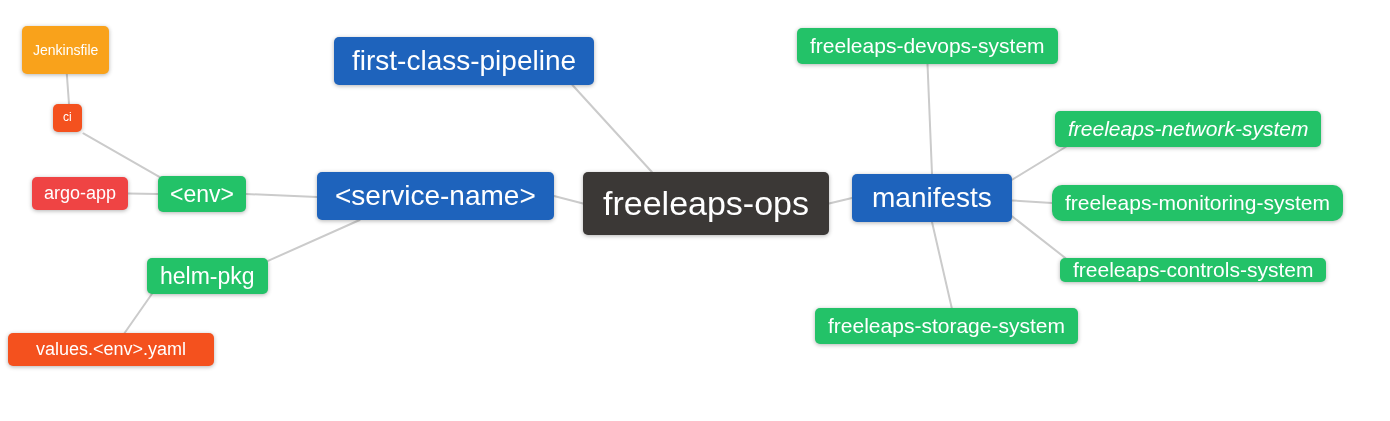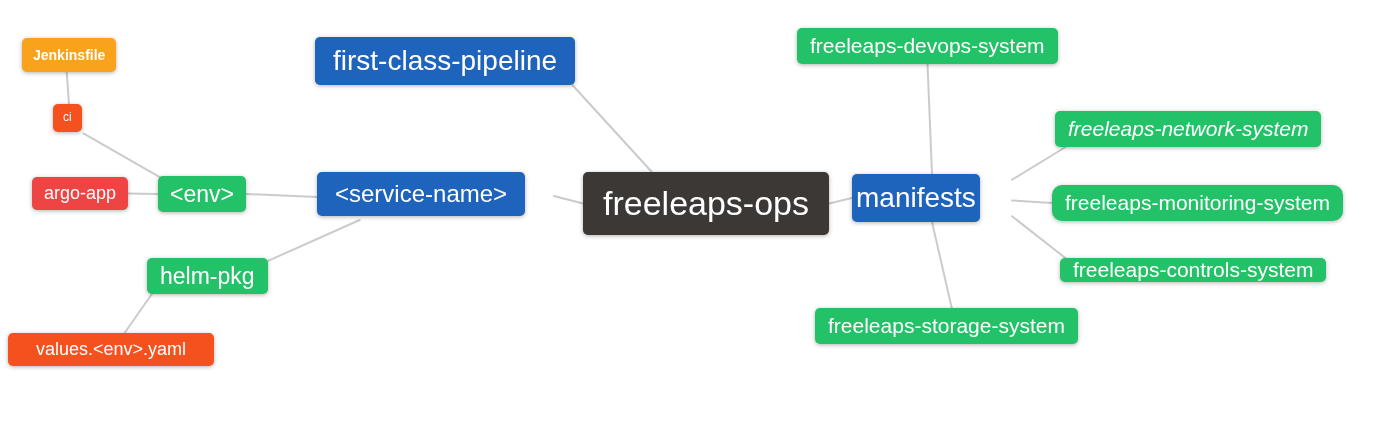--- a/index.html
+++ b/index.html
@@ -49,28 +49,28 @@
       <line x1="151.84" y1="294" x2="124.58000000000001" y2="333" stroke="#CBCBCB" stroke-width="2" stroke-linecap="round"></line>
       <line x1="572.4" y1="85" x2="651.88" y2="172" stroke="#CBCBCB" stroke-width="2" stroke-linecap="round"></line>
       <line x1="829" y1="203.5" x2="852" y2="198" stroke="#CBCBCB" stroke-width="2" stroke-linecap="round"></line>
       <line x1="932" y1="174" x2="927.5" y2="64" stroke="#CBCBCB" stroke-width="2" stroke-linecap="round"></line>
       <line x1="1012" y1="179.76" x2="1065.64" y2="147" stroke="#CBCBCB" stroke-width="2" stroke-linecap="round"></line>
       <line x1="1012" y1="200.4" x2="1052" y2="203" stroke="#CBCBCB" stroke-width="2" stroke-linecap="round"></line>
       <line x1="1012" y1="216.24" x2="1065.32" y2="258" stroke="#CBCBCB" stroke-width="2" stroke-linecap="round"></line>
       <line x1="932" y1="222" x2="951.76" y2="308" stroke="#CBCBCB" stroke-width="2" stroke-linecap="round"></line>
     </svg>
 
-<div class="node" style="left: 22px; top: 38px; font-size: 14px; padding: 9px 11px; background: rgb(249, 162, 27); font-weight: bold;">Jenkinsfile</div>
+<div class="node" style="left: 22px; top: 26px; font-size: 14px; padding: 16px 11px; background: rgb(249, 162, 27);">Jenkinsfile</div>
     <div class="node" style="left: 53px; top: 104px; font-size: 12px; padding: 7px 10px; background: rgb(244, 81, 30);">ci</div>
     <div class="node" style="left: 32px; top: 177px; font-size: 18px; padding: 6px 12px; background: #ef4444;">argo-app</div>
     <div class="node" style="left: 158px; top: 176px; font-size: 23px; padding: 5px 12px; background: rgb(35, 194, 104);">&lt;env&gt;</div>
-    <div class="node" style="left: 317px; top: 172px; font-size: 24px; padding: 8px 18px; background: rgb(30, 99, 188);">&lt;service-name&gt;</div>
-    <div class="node" style="left: 315px; top: 37px; font-size: 28px; padding: 8px 18px; background: rgb(30, 99, 188);">first-class-pipeline</div>
+    <div class="node" style="left: 317px; top: 172px; font-size: 28px; padding: 8px 18px; background: rgb(30, 99, 188);">&lt;service-name&gt;</div>
+    <div class="node" style="left: 334px; top: 37px; font-size: 28px; padding: 8px 18px; background: rgb(30, 99, 188);">first-class-pipeline</div>
     <div class="node" style="left: 583px; top: 172px; font-size: 34px; padding: 12px 20px; background: rgb(59, 56, 54);">freeleaps-ops</div>
-    <div class="node" style="left: 852px; top: 174px; font-size: 28px; padding: 8px 4px; background: rgb(30, 99, 188);">manifests</div>
+    <div class="node" style="left: 852px; top: 174px; font-size: 28px; padding: 8px 20px; background: rgb(30, 99, 188);">manifests</div>
     <div class="node" style="left: 147px; top: 258px; font-size: 23px; padding: 5px 13px; background: rgb(35, 194, 104);">helm-pkg</div>
     <div class="node" style="left: 8px; top: 333px; font-size: 18px; padding: 6px 28px; background: rgb(244, 81, 30);">values.&lt;env&gt;.yaml</div>
     <div class="node" style="left: 797px; top: 28px; font-size: 21px; padding: 6px 13px; background: rgb(35, 194, 104);">freeleaps-devops-system</div>
     <div class="node" style="left: 1055px; top: 111px; font-size: 21px; padding: 6px 13px; background: rgb(35, 194, 104); font-style: italic;">freeleaps-network-system</div>
     <div class="node" style="left: 1052px; top: 185px; font-size: 21px; padding: 6px 13px; background: rgb(35, 194, 104); border-radius: 10px;">freeleaps-monitoring-system</div>
     <div class="node" style="left: 1060px; top: 258px; font-size: 21px; padding: 0 13px; background: rgb(35, 194, 104);">freeleaps-controls-system</div>
     <div class="node" style="left: 815px; top: 308px; font-size: 21px; padding: 6px 13px; background: rgb(35, 194, 104);">freeleaps-storage-system</div>
   </div>
 
 </body></html>

